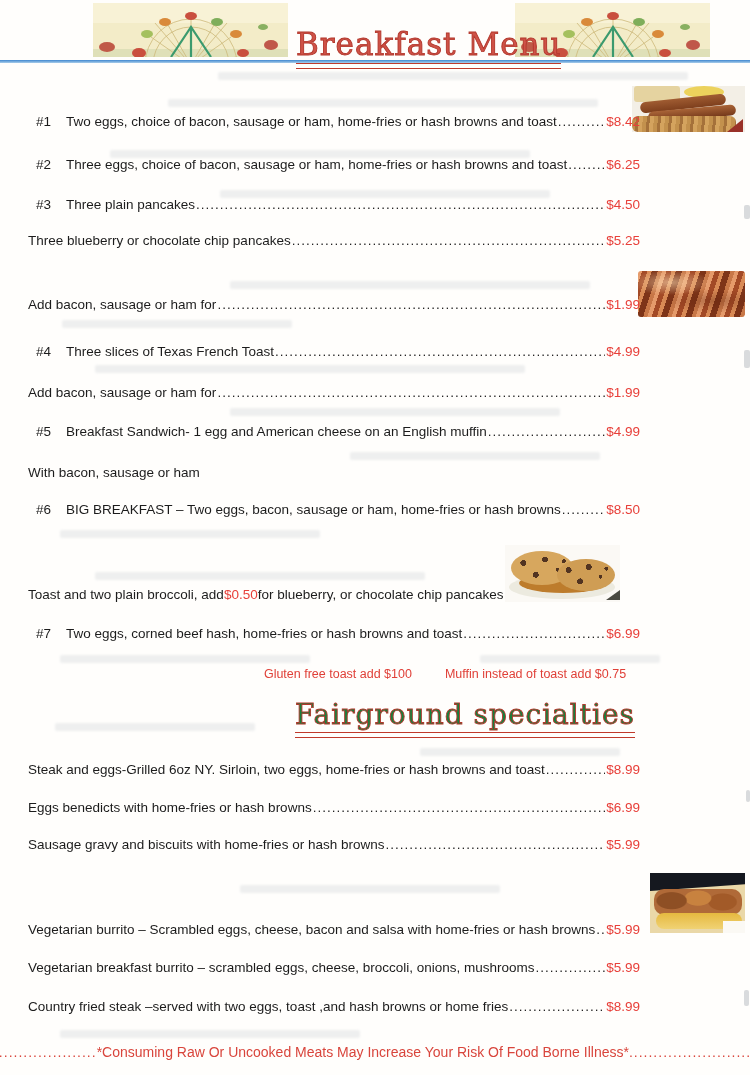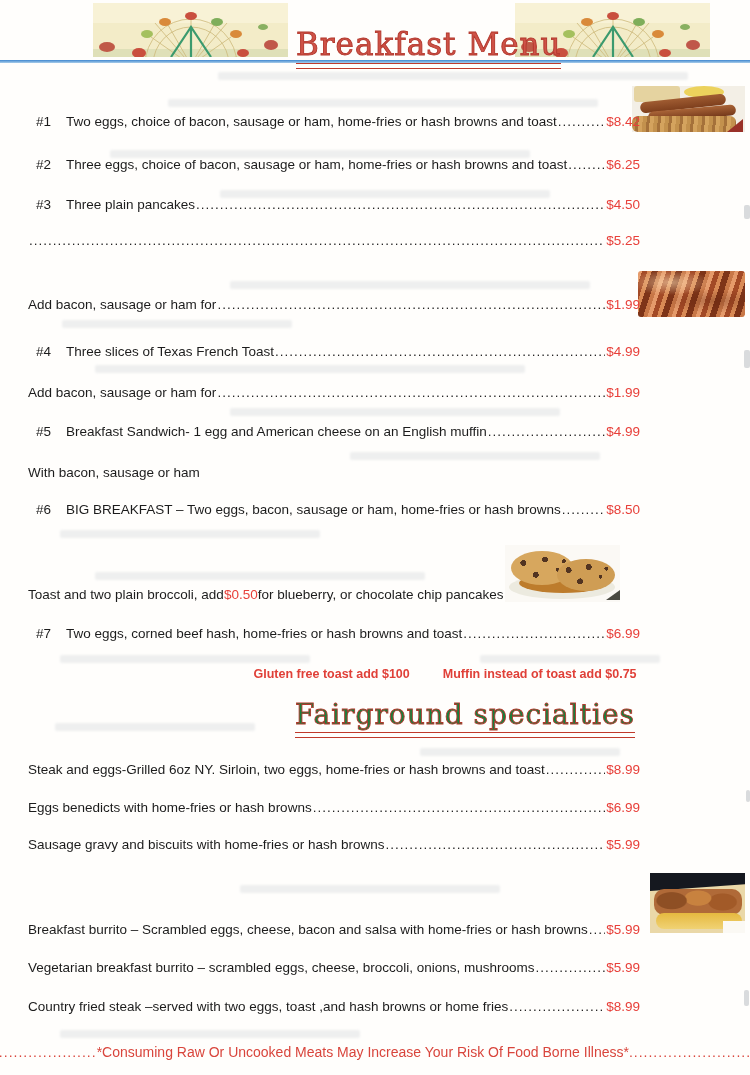--- a/index.html
+++ b/index.html
@@ -33,21 +33,21 @@
   .row .num{flex:0 0 30px; margin-left:8px;}
   .row .itm{flex:0 0 auto;}
   .row .leader{flex:1 1 auto; overflow:hidden; margin:0 1px; color:#242424; letter-spacing:1px;}
   .row .leader::after{content:"......................................................................................................................................................................";}
   .row .price{flex:0 0 auto; color:#e8403a;}
   .red{color:#e8403a;}
 
   .note-row{
     position:absolute; left:140px; top:667px; width:610px;
     display:flex; gap:33px; justify-content:center;
-    font-size:12.5px; color:#e04038;font-weight:bold;
+    font-size:12.5px; color:#e04038;
   }
 
   .specials-title{
     position:absolute; left:295px; top:698px; white-space:nowrap;
     font-family:"DejaVu Serif", serif;
     font-size:28px; letter-spacing:1px;
     color:#15803d; -webkit-text-stroke:0.9px #b2372c;
   }
 
   .footer-row{
@@ -212,20 +212,21 @@
     <span class="leader"></span>
     <span class="price">$6.25</span>
   </div>
   <div class="row" style="top:197px">
     <span class="num">#3</span>
     <span class="itm">Three plain pancakes</span>
     <span class="leader"></span>
     <span class="price">$4.50</span>
   </div>
   <div class="row" style="top:233px">
+    <span class="itm">Three blueberry or chocolate chip pancakes</span>
     <span class="leader"></span>
     <span class="price">$5.25</span>
   </div>
   <div class="row" style="top:297px">
     <span class="itm">Add bacon, sausage or ham for</span>
     <span class="leader"></span>
     <span class="price">$1.99</span>
   </div>
   <div class="row" style="top:344px">
     <span class="num">#4</span>
@@ -288,21 +289,21 @@
     <span class="itm">Eggs benedicts with home-fries or hash browns</span>
     <span class="leader"></span>
     <span class="price">$6.99</span>
   </div>
   <div class="row" style="top:837px">
     <span class="itm">Sausage gravy and biscuits with home-fries or hash browns</span>
     <span class="leader"></span>
     <span class="price">$5.99</span>
   </div>
   <div class="row" style="top:922px">
-    <span class="itm">Breakfast burrito – Scrambled eggs, cheese, bacon and salsa with home-fries or hash browns</span>
+    <span class="itm">Vegetarian burrito – Scrambled eggs, cheese, bacon and salsa with home-fries or hash browns</span>
     <span class="leader"></span>
     <span class="price">$5.99</span>
   </div>
   <div class="row" style="top:960px">
     <span class="itm">Vegetarian breakfast burrito – scrambled eggs, cheese, broccoli, onions, mushrooms</span>
     <span class="leader"></span>
     <span class="price">$5.99</span>
   </div>
   <div class="row" style="top:999px">
     <span class="itm">Country fried steak –served with two eggs, toast ,and hash browns or home fries</span>

